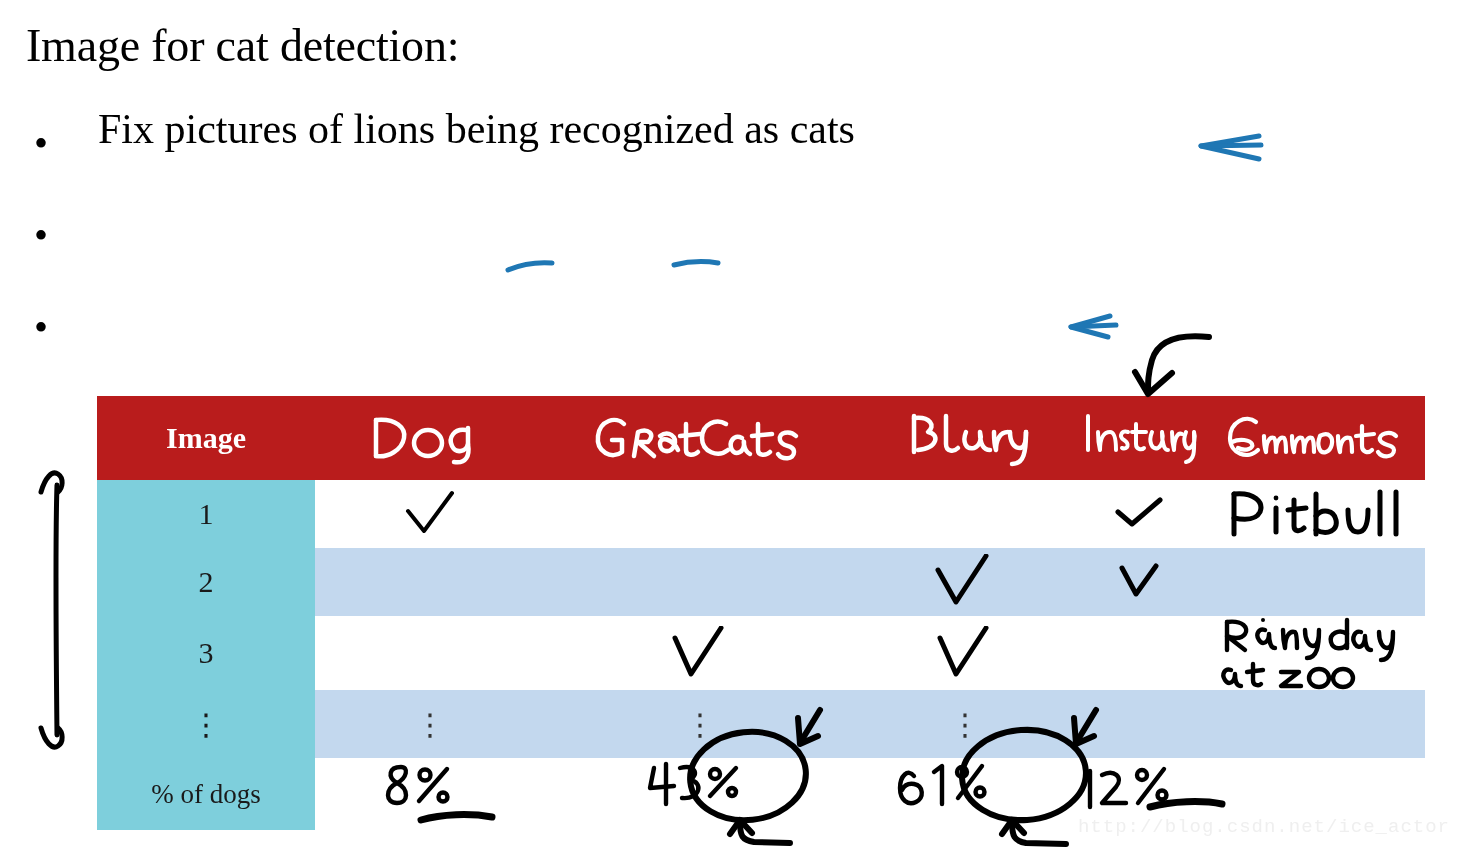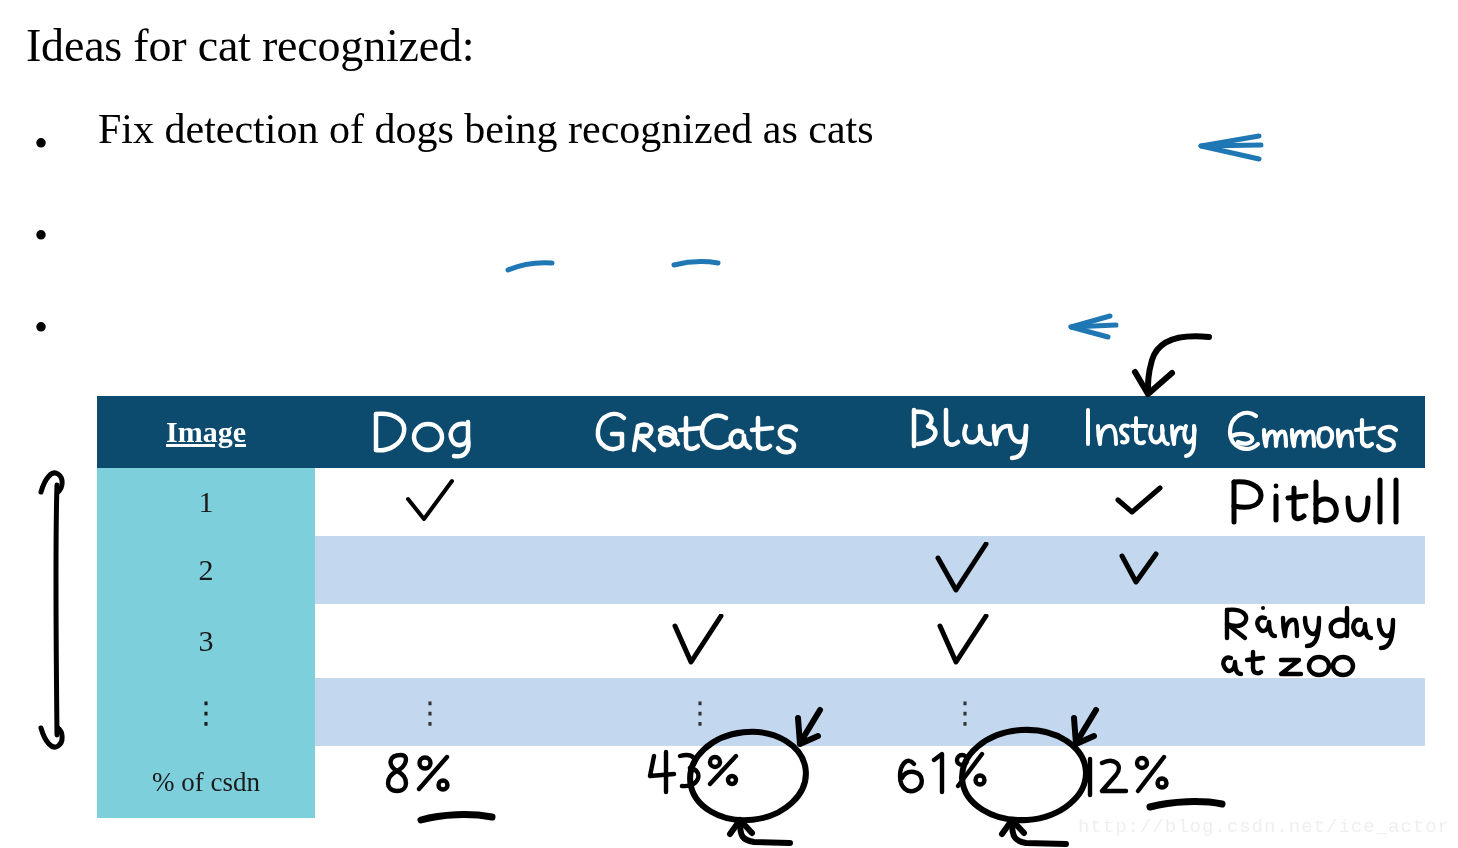--- a/index.html
+++ b/index.html
@@ -75,24 +75,23 @@
     border-spacing: 0;
   }
   #results-table td, #results-table th {
     padding: 0;
     margin: 0;
     vertical-align: middle;
     text-align: center;
     border: 0;
   }
   .hdr {
-    background: #0c4a6e;
+    background: #b91c1c;
     color: #ffffff;
-    height: 72px;
-    text-decoration: underline;
+    height: 84px;
   }
   .hdr-image {
     font-size: 30px;
     font-weight: bold;
     font-family: "Liberation Serif", serif;
     border-right: 3px solid #ffffff;
   }
   .hdr-hand {
     font-family: "DejaVu Sans", sans-serif;
     font-size: 0;
@@ -139,27 +138,27 @@
     font-family: "Liberation Mono", monospace;
     font-size: 19px;
     color: #efefef;
     letter-spacing: 1px;
     white-space: nowrap;
   }
 </style>
 </head>
 <body>
 
-<div id="slide-heading">Ideas for cat recognized:</div>
+<div id="slide-heading">Image for cat detection:</div>
 
 <div id="bullet-list">
 
   <div class="bullet-row">
     <span class="bullet-dot">•</span>
-    <span class="bullet-text">Fix detection of dogs being recognized as cats</span>
+    <span class="bullet-text">Fix pictures of lions being recognized as cats</span>
   </div>
 
   <div class="bullet-row">
     <span class="bullet-dot">•</span>
   </div>
 
   <div class="bullet-row">
     <span class="bullet-dot">•</span>
   </div>
 
@@ -337,21 +336,21 @@
     <tr>
       <td class="idx-cell">⋮</td>
       <td class="data-cell row-blue col-dog" style="font-size:30px;color:#333;">⋮</td>
       <td class="data-cell row-blue col-great" style="font-size:30px;color:#333;">⋮</td>
       <td class="data-cell row-blue col-blurry" style="font-size:30px;color:#333;">⋮</td>
       <td class="data-cell row-blue col-insta"></td>
       <td class="data-cell row-blue col-comment"></td>
     </tr>
 
     <tr>
-      <td class="idx-cell last">% of csdn</td>
+      <td class="idx-cell last">% of dogs</td>
       <td class="data-cell row-none col-dog">
         <svg class="hand" width="110" height="66" viewBox="0 0 110 66" aria-hidden="true">
           <g fill="none" stroke="#000000" stroke-width="4.4" stroke-linecap="round" stroke-linejoin="round">
             <path d="M26 6 C14 6, 12 16, 22 22 C34 28, 34 42, 22 42 C10 42, 10 28, 22 22 C32 17, 34 6, 26 6"></path>
             <path d="M44 40 L72 8"></path>
             <circle cx="50" cy="14" r="5.5"></circle>
             <circle cx="68" cy="36" r="4.5"></circle>
           </g>
         </svg>
       </td>

